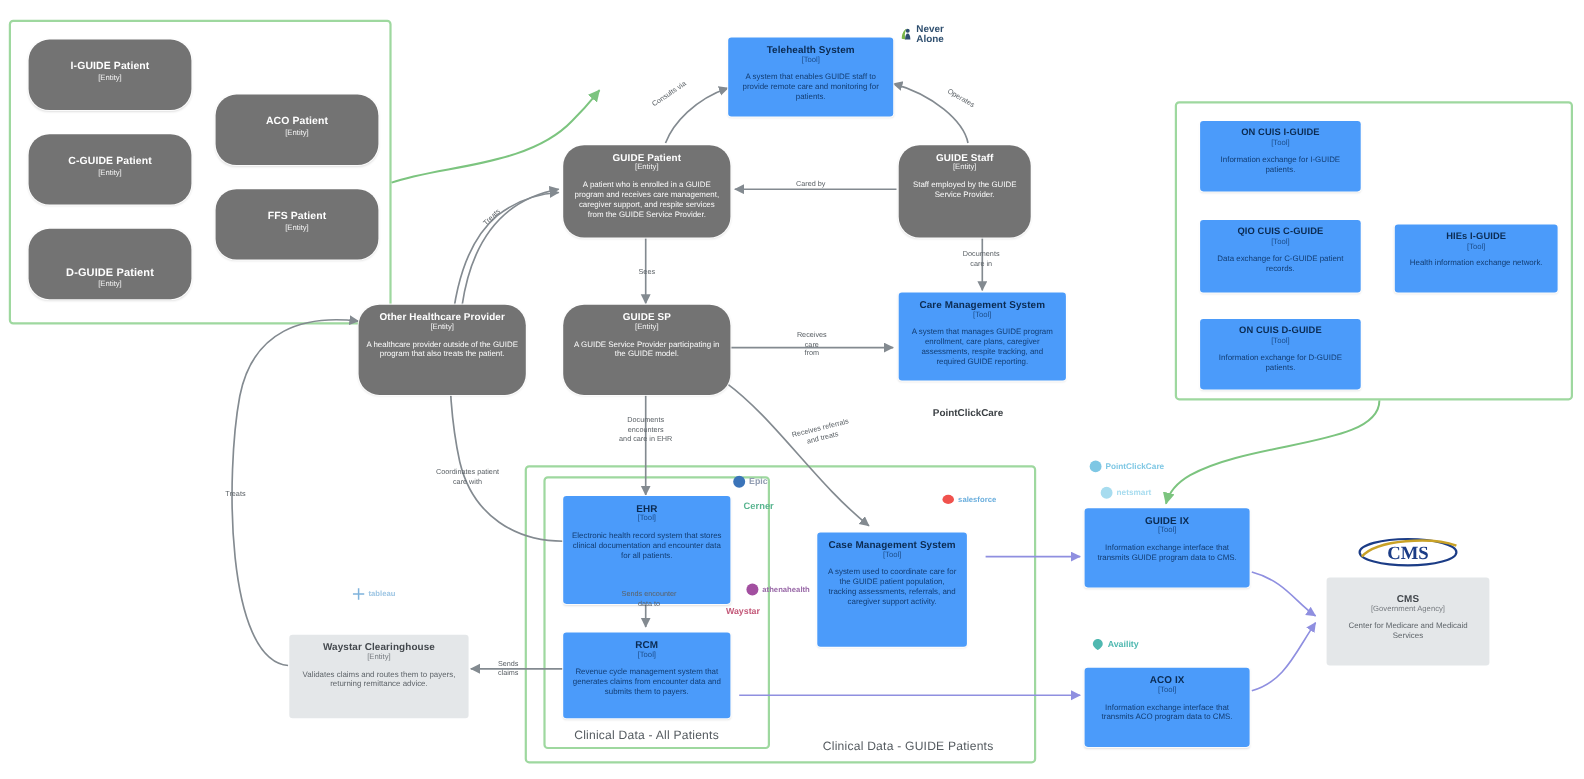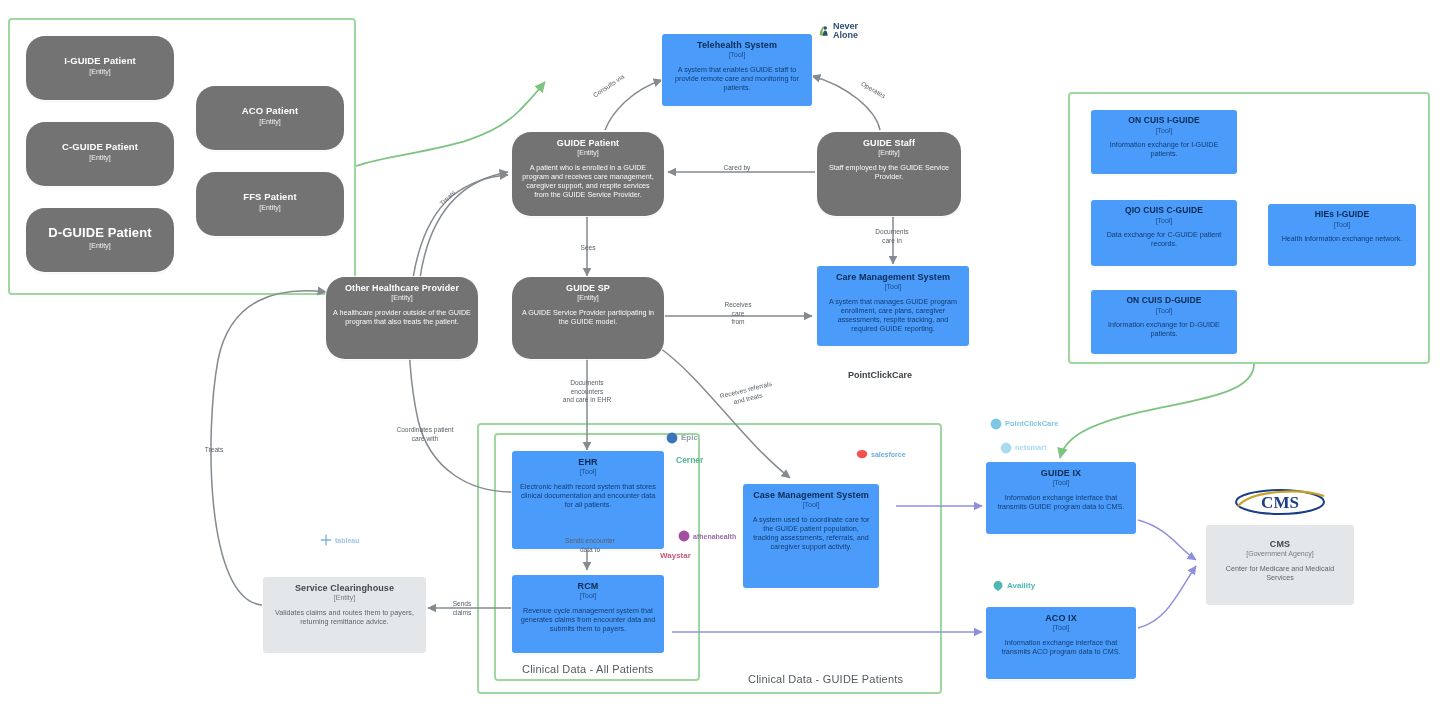--- a/index.html
+++ b/index.html
@@ -184,21 +184,21 @@
     <div class="n-title" style="font-size:9.5px; margin-top:14px;">I-GUIDE Patient</div>
     <div class="n-type">[Entity]</div>
   </div>
 
   <div class="node n-person" style="left:26px; top:122px; width:148px; height:64px;">
     <div class="n-title" style="font-size:9.5px; margin-top:14px;">C-GUIDE Patient</div>
     <div class="n-type">[Entity]</div>
   </div>
 
   <div class="node n-person" style="left:26px; top:208px; width:148px; height:64px;">
-    <div class="n-title" style="font-size:13px; margin-top:12px;">D-GUIDE Patient</div>
+    <div class="n-title" style="font-size:10px; margin-top:29px;">D-GUIDE Patient</div>
     <div class="n-type">[Entity]</div>
   </div>
 
   <div class="node n-person" style="left:196px; top:86px; width:148px; height:64px;">
     <div class="n-title" style="font-size:9.5px; margin-top:14px;">ACO Patient</div>
     <div class="n-type">[Entity]</div>
   </div>
 
   <div class="node n-person" style="left:196px; top:172px; width:148px; height:64px;">
     <div class="n-title" style="font-size:9.5px; margin-top:14px;">FFS Patient</div>
@@ -210,21 +210,21 @@
     <div class="n-type">[Tool]</div>
     <div class="n-desc">A system that enables GUIDE staff to provide remote care and monitoring for patients.</div>
   </div>
 
   <div class="node n-person" style="left:512px; top:132px; width:152px; height:84px;">
     <div class="n-title" style="font-size:9px;">GUIDE Patient</div>
     <div class="n-type">[Entity]</div>
     <div class="n-desc">A patient who is enrolled in a GUIDE program and receives care management, caregiver support, and respite services from the GUIDE Service Provider.</div>
   </div>
 
-  <div class="node n-person" style="left:817px; top:132px; width:144px; height:84px;">
+  <div class="node n-person" style="left:817px; top:132px; width:120px; height:84px;">
     <div class="n-title" style="font-size:9px;">GUIDE Staff</div>
     <div class="n-type">[Entity]</div>
     <div class="n-desc">Staff employed by the GUIDE Service Provider.</div>
   </div>
 
   <div class="node n-person" style="left:326px; top:277px; width:152px; height:82px;">
     <div class="n-title" style="font-size:9px;">Other Healthcare Provider</div>
     <div class="n-type">[Entity]</div>
     <div class="n-desc">A healthcare provider outside of the GUIDE program that also treats the patient.</div>
   </div>
@@ -254,21 +254,21 @@
     <div class="n-desc">Revenue cycle management system that generates claims from encounter data and submits them to payers.</div>
   </div>
 
   <div class="node n-tool" style="left:743px; top:484px; width:136px; height:104px;">
     <div class="n-title" style="font-size:9px;">Case Management System</div>
     <div class="n-type">[Tool]</div>
     <div class="n-desc">A system used to coordinate care for the GUIDE patient population, tracking assessments, referrals, and caregiver support activity.</div>
   </div>
 
   <div class="node n-ext" style="left:263px; top:577px; width:163px; height:76px;">
-    <div class="n-title" style="font-size:9px;">Service Clearinghouse</div>
+    <div class="n-title" style="font-size:9px;">Waystar Clearinghouse</div>
     <div class="n-type">[Entity]</div>
     <div class="n-desc">Validates claims and routes them to payers, returning remittance advice.</div>
   </div>
 
   <div class="node n-tool" style="left:986px; top:462px; width:150px; height:72px;">
     <div class="n-title" style="font-size:9px;">GUIDE IX</div>
     <div class="n-type">[Tool]</div>
     <div class="n-desc">Information exchange interface that transmits GUIDE program data to CMS.</div>
   </div>
 

